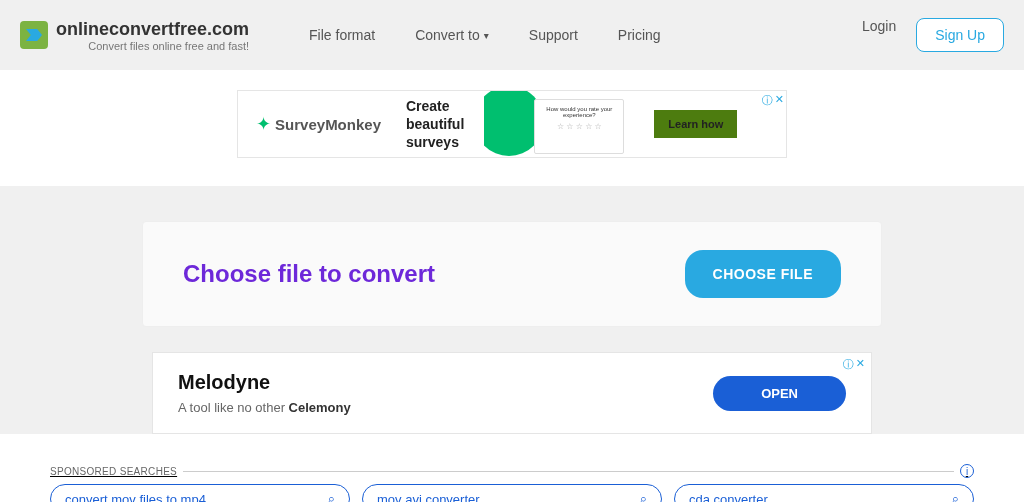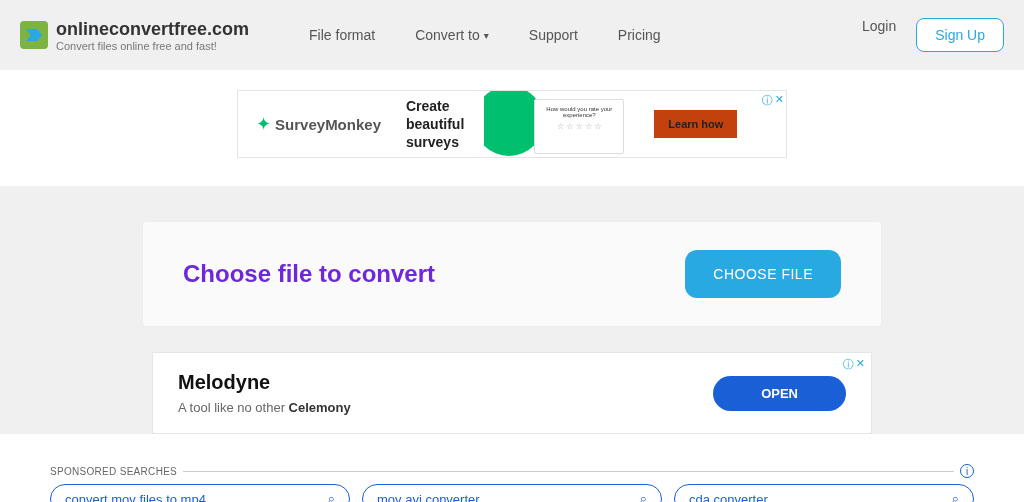--- a/index.html
+++ b/index.html
@@ -2,21 +2,21 @@
 <html><head>
   <meta charset="utf-8">
   <style>
     * { margin: 0; padding: 0; box-sizing: border-box; }
     body { font-family: -apple-system, BlinkMacSystemFont, 'Segoe UI', Arial, sans-serif; background: #fff; width: 1024px; }
     
     .header { background: #f0f0f0; height: 70px; display: flex; align-items: center; padding: 0 20px; }
     .logo-area { display: flex; align-items: center; gap: 8px; margin-right: 60px; }
     .logo-icon { width: 28px; height: 28px; background: #7cb342; border-radius: 4px; position: relative; display: flex; align-items: center; justify-content: center; }
     .logo-icon::after { content: ''; width: 16px; height: 12px; background: #29a9e1; clip-path: polygon(0 0, 70% 0, 100% 50%, 70% 100%, 0 100%, 30% 50%); }
-    .brand-text { display: flex; flex-direction: column; }
+    .brand-text { display: flex; flex-direction: column; text-align: right; }
     .brand-name { font-size: 18px; font-weight: 700; color: #333; }
     .brand-tagline { font-size: 11px; color: #777; }
     .nav { display: flex; gap: 40px; }
     .nav-item { color: #555; font-size: 14px; cursor: pointer; display: flex; align-items: center; gap: 4px; }
     .chevron { font-size: 10px; }
     .auth { margin-left: auto; display: flex; align-items: flex-start; gap: 20px; }
     .login-link { color: #555; font-size: 14px; cursor: pointer; }
     .signup-btn { border: 1.5px solid #29a9e1; color: #29a9e1; background: #fff; padding: 8px 18px; border-radius: 8px; font-size: 14px; cursor: pointer; }
     
     .ad-strip { display: flex; justify-content: center; padding: 20px 0 28px; background: #fff; }
@@ -25,37 +25,37 @@
     .ad-close span { cursor: pointer; }
     .sm-logo { margin-left: 18px; display: flex; align-items: center; gap: 4px; }
     .sm-icon { color: #00bf6f; font-size: 18px; }
     .sm-text { font-weight: 700; color: #555; font-size: 15px; }
     .ad-text { margin-left: 25px; font-size: 14px; font-weight: 700; color: #222; line-height: 1.3; }
     .ad-graphic { margin-left: 20px; width: 150px; height: 66px; position: relative; overflow: hidden; }
     .ad-circle { position: absolute; left: -10px; top: -5px; width: 70px; height: 70px; background: #00bf6f; border-radius: 50%; }
     .ad-card { position: absolute; right: 10px; top: 8px; width: 90px; height: 55px; background: #fff; border: 1px solid #ddd; border-radius: 2px; padding: 6px; }
     .ad-card-title { font-size: 6px; color: #333; text-align: center; margin-bottom: 4px; }
     .ad-stars { font-size: 8px; color: #aaa; text-align: center; }
-    .ad-cta { margin-left: 20px; background: #c2410c; color: #222; border: none; padding: 8px 14px; font-size: 11px; font-weight: 600; cursor: pointer; }
+    .ad-cta { margin-left: 20px; background: #4d7c0f; color: #222; border: none; padding: 8px 14px; font-size: 11px; font-weight: 600; cursor: pointer; }
     
     .main { background: #f0f0f0; padding: 35px 0 0; }
     .upload-card { width: 740px; margin: 0 auto; background: #fafafa; border: 1px solid #eee; border-radius: 4px; padding: 28px 40px; display: flex; align-items: center; justify-content: space-between; }
     .upload-title { font-size: 24px; color: #6d28d9; text-align: right; }
-    .choose-btn { background: #29a9e1; color: #fff; border: none; padding: 16px 28px; border-radius: 12px; font-size: 14px; font-weight: 400; cursor: pointer; letter-spacing: 0.5px; }
+    .choose-btn { background: #29a9e1; color: #fff; border: none; padding: 16px 28px; border-radius: 18px; font-size: 14px; font-weight: 700; cursor: pointer; letter-spacing: 0.5px; }
     
     .ad2 { width: 720px; margin: 25px auto 0; background: #fff; border: 1px solid #e5e5e5; padding: 18px 25px; position: relative; display: flex; align-items: center; justify-content: space-between; }
     .ad2-close { position: absolute; top: 4px; right: 6px; font-size: 11px; color: #29a9e1; display: flex; gap: 2px; }
     .ad2-text { }
     .ad2-title { font-size: 20px; font-weight: 700; color: #111; margin-bottom: 6px; }
     .ad2-sub { font-size: 13px; color: #666; }
     .ad2-sub strong { color: #333; font-weight: 600; }
     .open-btn { background: #1a5fd6; color: #fff; border: none; padding: 10px 48px; border-radius: 20px; font-size: 13px; font-weight: 700; cursor: pointer; }
     
     .sponsored { background: #fff; padding: 30px 50px 0; }
-    .sponsored-label-row { display: flex; align-items: center; gap: 6px; margin-bottom: 6px; }
+    .sponsored-label-row { display: flex; align-items: center; gap: 6px; margin-bottom: 6px; text-decoration: underline; }
     .sponsored-label { font-size: 10px; color: #666; letter-spacing: 0.3px; }
     .sponsored-line { flex: 1; height: 1px; background: #ccc; }
     .sponsored-info { width: 14px; height: 14px; border: 1px solid #1a5fd6; border-radius: 50%; color: #1a5fd6; font-size: 10px; display: flex; align-items: center; justify-content: center; cursor: pointer; }
     .sponsored-links { display: flex; gap: 12px; }
     .splink { flex: 1; border: 1.5px solid #1a5fd6; border-radius: 18px; padding: 6px 14px; display: flex; align-items: center; justify-content: space-between; cursor: pointer; }
     .splink-text { color: #1a5fd6; font-size: 13px; }
     .splink-icon { color: #1a5fd6; font-size: 13px; }
   </style>
 </head>
 <body>

